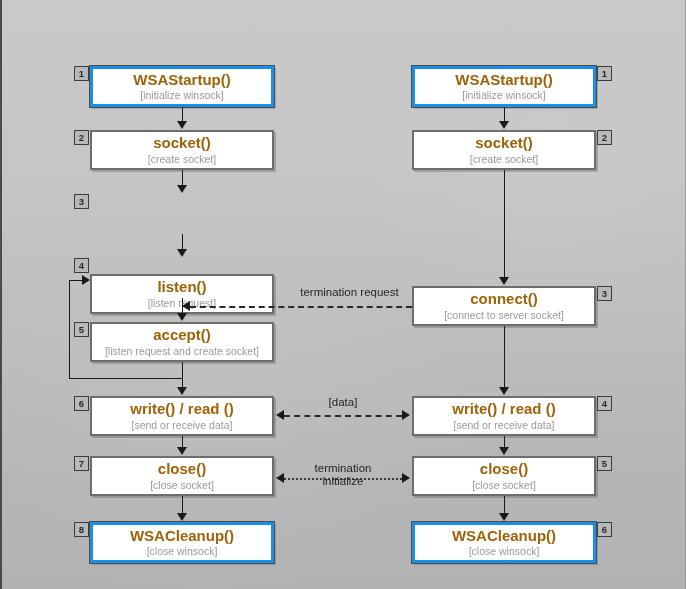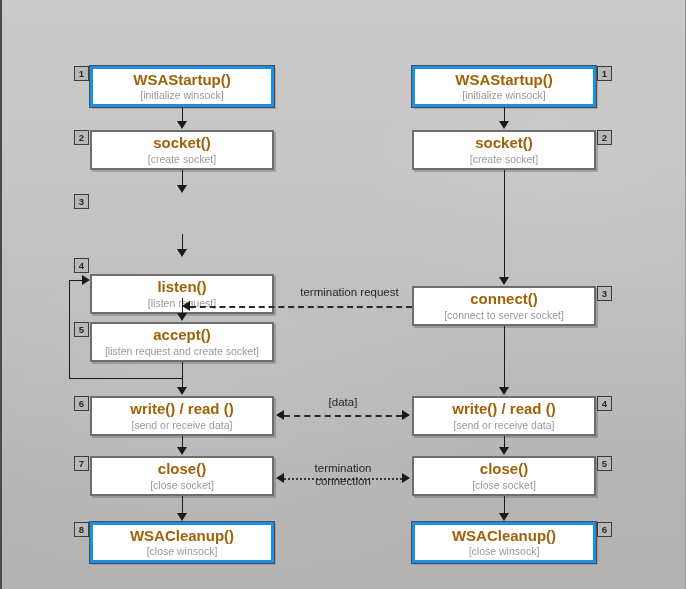--- a/index.html
+++ b/index.html
@@ -324,16 +324,16 @@
   <div class="arrow-right" style="left:400px; top:410px;"></div>
   <div class="edge-label" style="left:281px; top:396px; width:120px;">
     <span>[data]</span>
   </div>
 
   <div class="dotline" style="left:282px; top:478px; width:118px;"></div>
   <div class="arrow-left" style="left:274px; top:473px;"></div>
   <div class="arrow-right" style="left:400px; top:473px;"></div>
   <div class="edge-label two-line" style="left:281px; top:462px; width:120px;">
     <div>termination</div>
-    <div>connection</div>
+    <div>initialize</div>
   </div>
 
 </div>
 
 </body></html>

